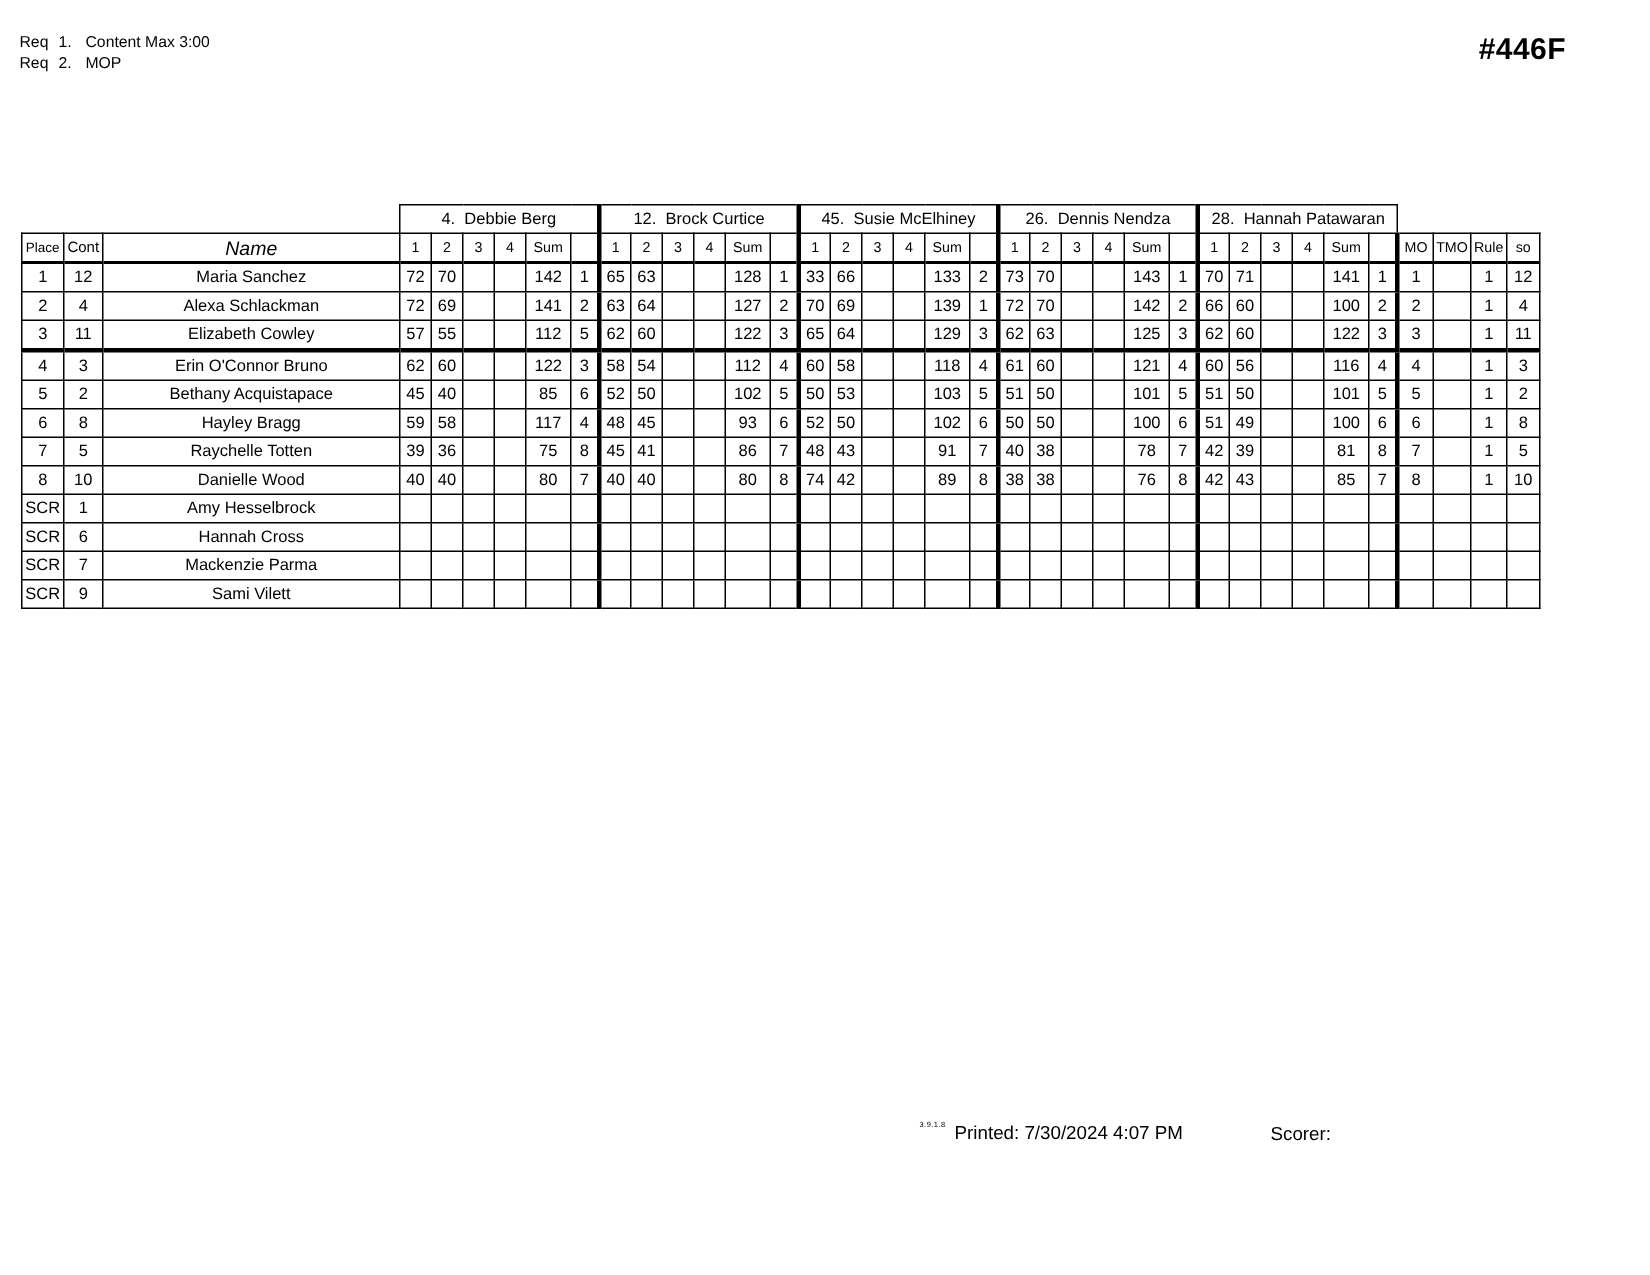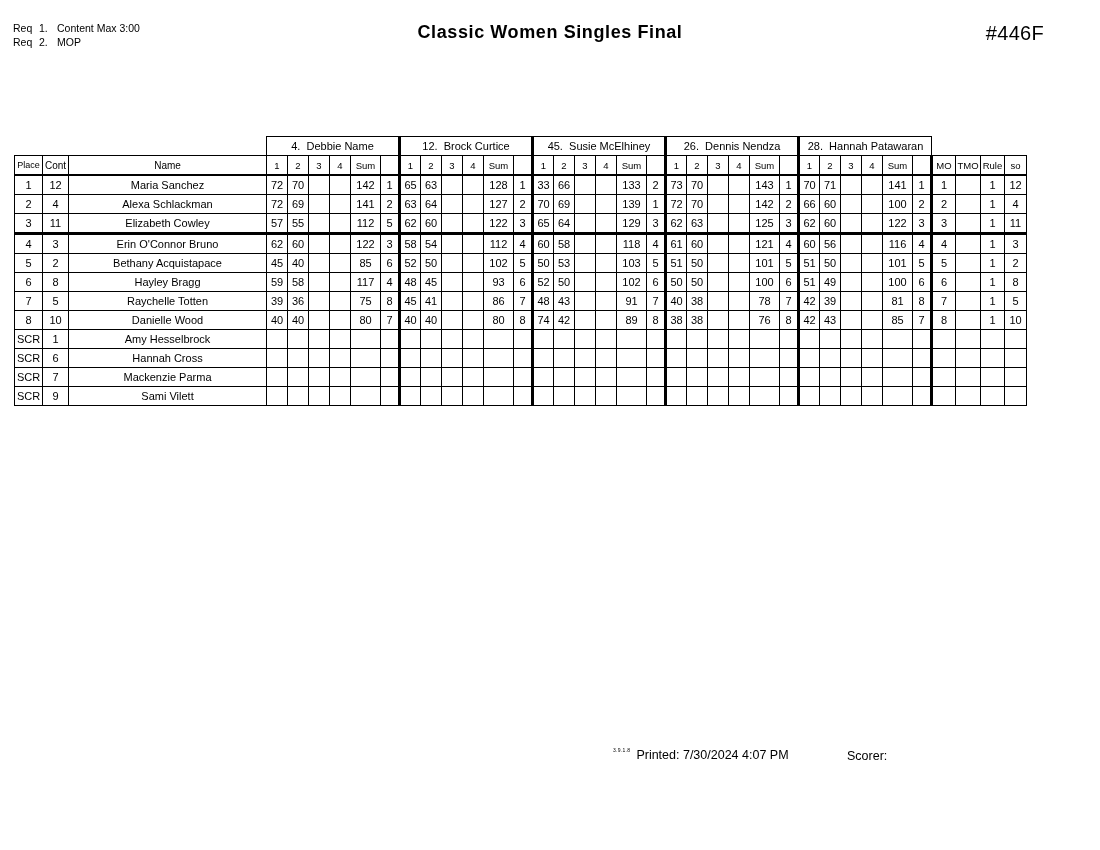--- a/index.html
+++ b/index.html
@@ -59,21 +59,21 @@
     line-height: 22px;
     letter-spacing: 0.1px;
   }
 
   
   #heat-code {
     position: absolute;
     right: 56px;
     top: 22px;
     font-size: 20px;
-    font-weight: normal;
+    font-weight: bold;
     letter-spacing: 0.3px;
   }
 
   
   #results-table {
     position: absolute;
     left: 14px;
     top: 136px;
     border-collapse: collapse;
     table-layout: fixed;
@@ -107,21 +107,21 @@
   .col-head { font-size: 9.5px; height: 19px; }
   .col-head.ord-head {
     background: #000;
     color: #fff;
     font-size: 9px;
   }
 
   
   .head-place { font-size: 9px; text-align: center; }
   .head-cont  { font-size: 10px; text-align: center; }
-  .head-name  { font-size: 10px; text-align: left; padding-left: 5px; }
+  .head-name  { font-size: 13px; text-align: left; padding-left: 5px; font-style: italic; }
 
   
   .c-place { text-align: center; font-size: 11px; }
   .c-cont  { text-align: center; font-size: 11px; }
   .c-name  { text-align: left; padding-left: 5px; font-size: 11px; }
   .c-num   { text-align: left;  padding-left: 4px; font-size: 11px; }
   .c-sum   { text-align: right; padding-right: 4px; font-size: 11px; }
   .c-ord   { text-align: center; font-size: 11px; font-weight: bold; }
   .c-right { text-align: center; font-size: 11px; }
 
@@ -164,21 +164,20 @@
 <div id="req-notes">
   <div class="req-line">
     <span class="req-word">Req</span><span class="req-num">1.</span><span>Content Max 3:00</span>
   </div>
   <div class="req-line">
     <span class="req-word">Req</span><span class="req-num">2.</span><span>MOP</span>
   </div>
 </div>
 
 <div id="header-block">
-  <div id="division-title">Classic Women Singles Final</div>
 </div>
 
 <div id="heat-code">#446F</div>
 
 <table id="results-table">
   <colgroup id="results-colgroup">
       <col style="width: 28px;">
       <col style="width: 26px;">
       <col style="width: 198px;">
       <col style="width: 21px;">
@@ -212,21 +211,21 @@
       <col style="width: 30px;">
       <col style="width: 19px;">
       <col style="width: 24px;">
       <col style="width: 25px;">
       <col style="width: 24px;">
       <col style="width: 22px;">
     </colgroup>
   <thead id="results-thead">
       <tr>
         <td class="blank-cell" colspan="3"></td>
-        <td class="judge-title" colspan="6"><span>4.</span>&nbsp;&nbsp;<span>Debbie Name</span></td>
+        <td class="judge-title" colspan="6"><span>4.</span>&nbsp;&nbsp;<span>Debbie Berg</span></td>
         <td class="judge-title bl-thick" colspan="6"><span>12.</span>&nbsp;&nbsp;<span>Brock Curtice</span></td>
         <td class="judge-title bl-thick" colspan="6"><span>45.</span>&nbsp;&nbsp;<span>Susie McElhiney</span></td>
         <td class="judge-title bl-thick" colspan="6"><span>26.</span>&nbsp;&nbsp;<span>Dennis Nendza</span></td>
         <td class="judge-title bl-thick" colspan="6"><span>28.</span>&nbsp;&nbsp;<span>Hannah Patawaran</span></td>
         <td class="blank-cell" colspan="4"></td>
       </tr>
       <tr class="head-thick-bottom">
         <td class="col-head head-place">Place</td>
         <td class="col-head head-cont">Cont</td>
         <td class="col-head head-name">Name</td>

